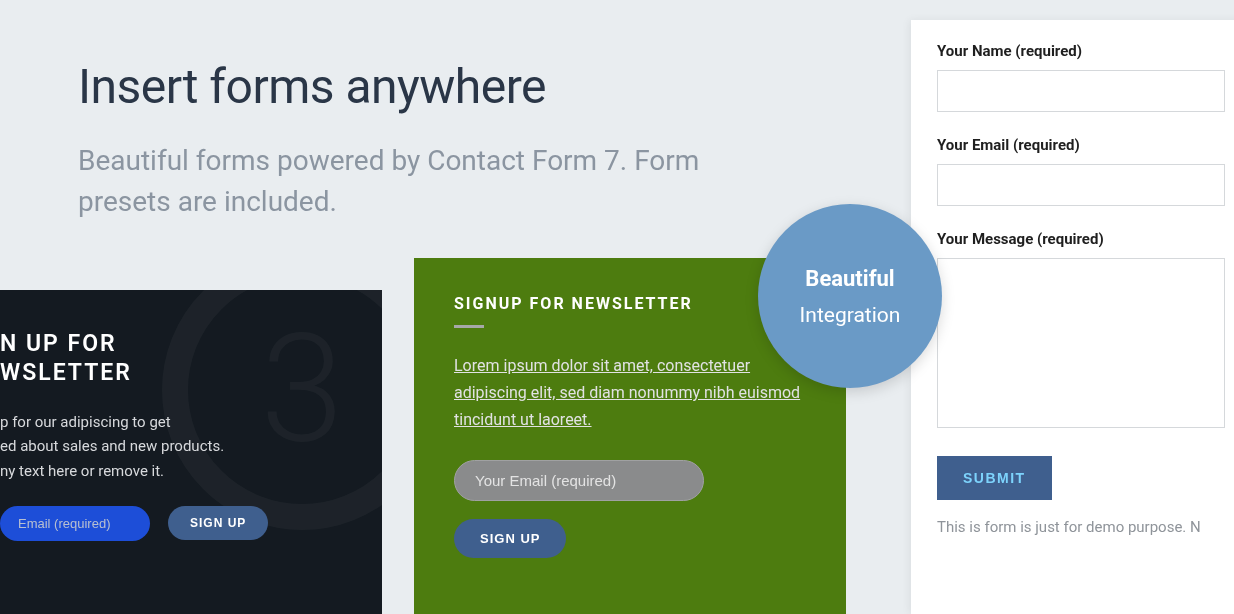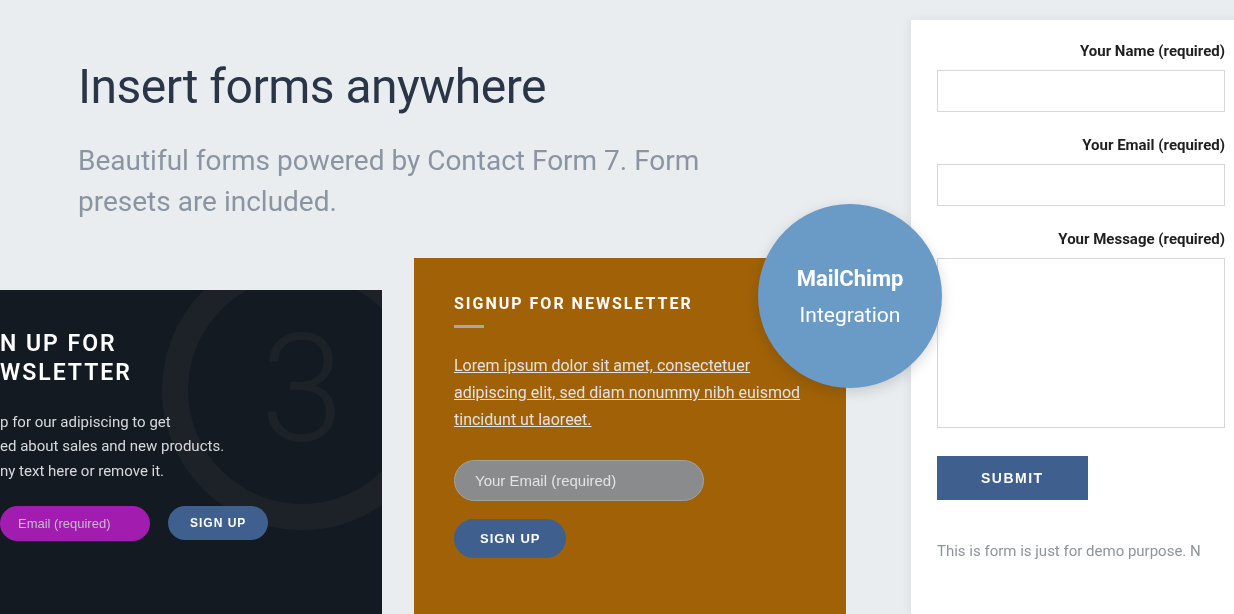--- a/index.html
+++ b/index.html
@@ -20,32 +20,32 @@
     position: absolute; right: -60px; top: -40px; width: 280px; height: 280px;
     border: 26px solid rgba(255,255,255,0.04); border-radius: 50%;
     display:flex; align-items:center; justify-content:center;
     font-size: 150px; font-weight: 300; color: rgba(255,255,255,0.04);
   }
   .card1-inner { position: absolute; left: 0; top: 40px; right: 40px; }
   .card1-title { font-size: 23px; font-weight: 600; letter-spacing: 2px; line-height: 1.25; color: #fff; }
   .card1-desc  { margin-top: 22px; font-size: 15px; line-height: 1.65; color: #d7d9dc; font-weight: 400; }
   .card1-formrow { margin-top: 22px; display:flex; align-items:center; gap: 18px; }
   .pill-input-dark {
-    background: #a21caf; border: none; color: #c9ccd0;
+    background: #1d4ed8; border: none; color: #c9ccd0;
     padding: 10px 18px; border-radius: 999px; font-size: 13px; width: 150px;
   }
   .signup-btn-dark {
     background: #3f5f8e; color:#fff; border:none; padding: 10px 22px;
     border-radius: 999px; font-size: 12px; font-weight: 700; letter-spacing: 1px;
   }
 
   
   .card2 {
     position: absolute; left: 414px; top: 258px; width: 432px; height: 356px;
-    background: #a16207; color: #fff; padding: 36px 40px;
+    background: #4d7c0f; color: #fff; padding: 36px 40px;
   }
   .card2-title { font-size: 16px; font-weight: 700; letter-spacing: 2px; color:#fff; }
   .card2-rule  { width: 30px; height: 3px; background: #a7a8a9; margin-top: 12px; }
   .card2-desc  { margin-top: 24px; font-size: 16px; line-height: 1.7; color: #e1e2e3; text-decoration: underline; }
   .card2-input {
     margin-top: 26px; width: 250px;
     background: #8a8b8c; border: 1px solid #a0a1a2; color: #ededed;
     padding: 11px 20px; border-radius: 999px; font-size: 15px;
   }
   .card2-btn {
@@ -53,35 +53,35 @@
     background: #3f5f8e; color:#fff; border:none; padding: 12px 26px;
     border-radius: 999px; font-size: 13px; font-weight: 700; letter-spacing: 1px;
   }
 
   
   .card3 {
     position: absolute; left: 911px; top: 20px; width: 340px; height: 594px;
     background: #fff; padding: 22px 26px 0 26px;
     box-shadow: -2px 0 8px rgba(0,0,0,0.06);
   }
-  .c3-label { font-size: 15px; font-weight: 700; color: #1f1f1f; margin-top: 6px; text-align: right; }
+  .c3-label { font-size: 15px; font-weight: 700; color: #1f1f1f; margin-top: 6px; }
   .c3-label.first { margin-top: 0; }
   .c3-input {
     width: 100%; margin-top: 10px; margin-bottom: 18px;
     border: 1px solid #d5d8db; background:#fff; height: 42px; padding: 8px 10px; font-size: 14px;
   }
   .c3-textarea {
     width: 100%; margin-top: 10px; margin-bottom: 24px;
     border: 1px solid #d5d8db; background:#fff; height: 170px; padding: 8px 10px; font-size: 14px; resize: none;
   }
   .c3-submit {
-    background: #3f5f8e; color:#ffffff; border:none;
-    padding: 14px 44px; font-size: 14px; font-weight: 700; letter-spacing: 1.5px;
+    background: #3f5f8e; color:#7dd3fc; border:none;
+    padding: 14px 26px; font-size: 14px; font-weight: 700; letter-spacing: 1.5px;
   }
-  .c3-note { margin-top: 42px; font-size: 15px; color: #8f949a; white-space: nowrap; }
+  .c3-note { margin-top: 18px; font-size: 15px; color: #8f949a; white-space: nowrap; }
 
   
   .badge {
     position: absolute; left: 758px; top: 204px; width: 184px; height: 184px;
     background: #6a9ac6; border-radius: 50%;
     display:flex; flex-direction:column; align-items:center; justify-content:center;
     color:#fff; text-align:center;
     box-shadow: 0 4px 14px rgba(0,0,0,0.15);
   }
   .badge-line1 { font-size: 22px; font-weight: 700; }
@@ -136,15 +136,15 @@
 
   <div class="c3-label">Your Message (required)</div>
   <textarea class="c3-textarea" style=""></textarea>
 
   <button class="c3-submit">SUBMIT</button>
 
   <div class="c3-note">This is form is just for demo purpose. N</div>
 </div>
 
 <div class="badge">
-  <div class="badge-line1">MailChimp</div>
+  <div class="badge-line1">Beautiful</div>
   <div class="badge-line2">Integration</div>
 </div>
 
 </body></html>

